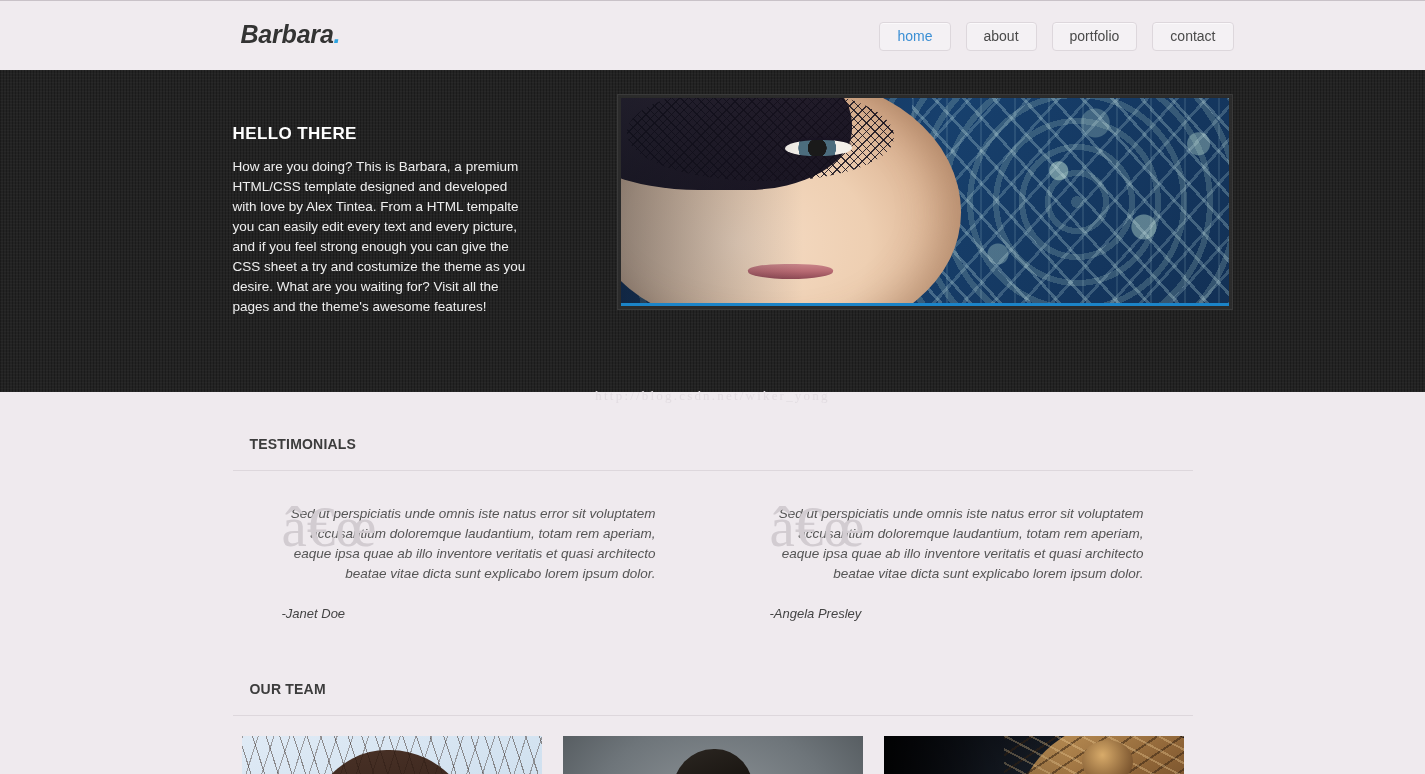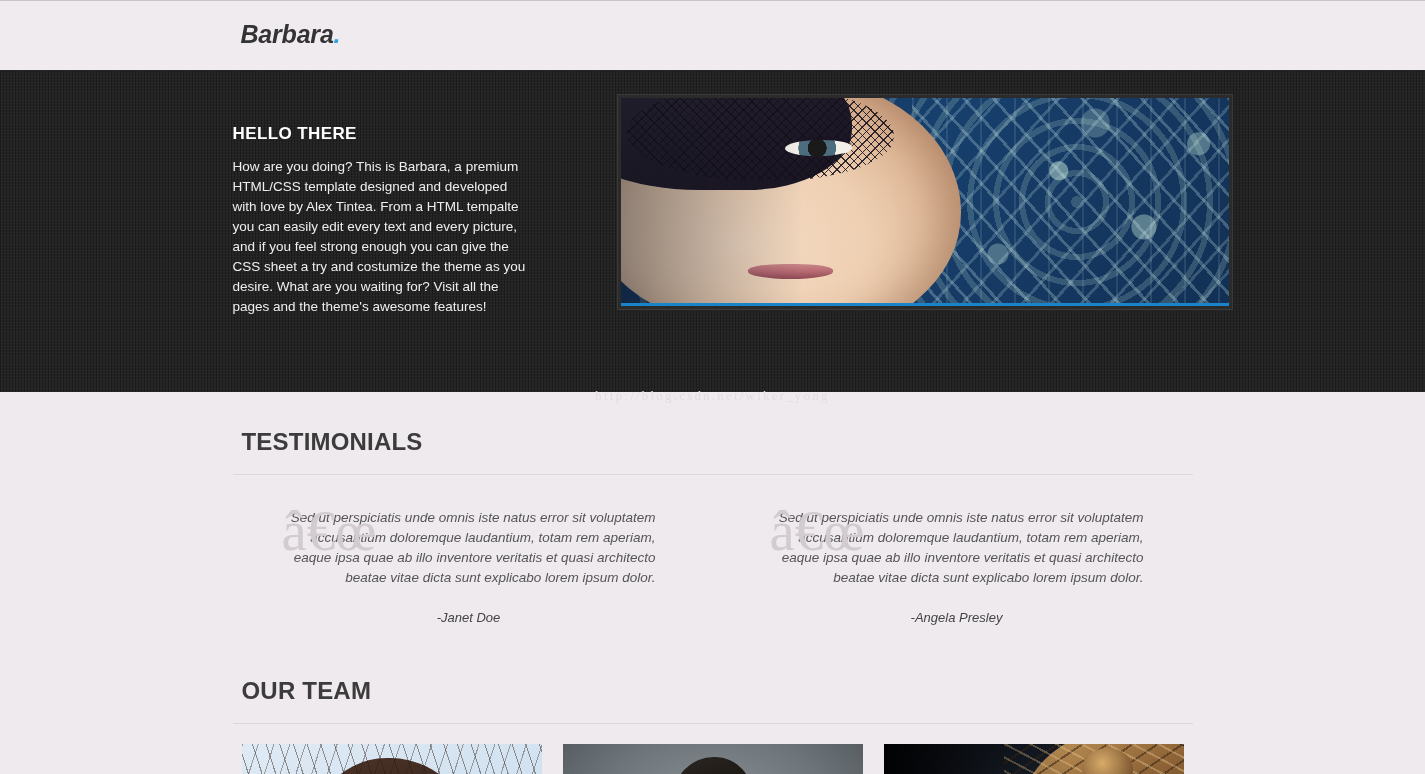--- a/index.html
+++ b/index.html
@@ -214,24 +214,24 @@
     pointer-events: none;
   }
 
   
   .content {
     width: 960px;
     margin: 0 auto;
     position: relative;
   }
   .section-title {
-    font-size: 24px;
+    font-size: 14px;
     font-weight: bold;
     color: #3c3c3c;
-    margin: 0;
+    margin: 8px;
     padding: 36px 0 0 9px;
     letter-spacing: 0.2px;
   }
   .section-rule {
     border: 0;
     border-top: 1px solid #ddd7dc;
     margin: 18px 0 0 0;
   }
 
   
@@ -262,21 +262,21 @@
     line-height: 20px;
     font-style: italic;
     color: #555555;
     text-align: right;
   }
   .quote-author {
     margin: 22px 0 0 0;
     font-size: 13px;
     font-style: italic;
     color: #444444;
-    text-align: center;
+    text-align: left;
   }
 
   
   .team-row {
     display: flex;
     gap: 21px;
     padding: 20px 9px 0 9px;
   }
   .team-card {
     width: 300px;
@@ -337,20 +337,26 @@
     background: linear-gradient(90deg, rgba(0,0,0,0.85) 0%, rgba(0,0,0,0.25) 34%, rgba(0,0,0,0) 62%);
   }
 </style>
 </head>
 <body>
 
 <header class="site-header">
   <div class="header-inner">
     <div class="logo"><span>Barbara</span><span class="logo-dot">.</span></div>
 
+    <nav class="main-nav">
+      <a class="nav-btn is-active" href="#">home</a>
+      <a class="nav-btn" href="#">about</a>
+      <a class="nav-btn" href="#">portfolio</a>
+      <a class="nav-btn" href="#">contact</a>
+    </nav>
   </div>
 </header>
 
 <section class="hero">
   <div class="hero-inner">
 
     <div class="hero-text">
       <h1 class="hero-title">HELLO THERE</h1>
       <p class="hero-body">How are you doing? This is Barbara, a premium HTML/CSS template designed and developed with love by Alex Tintea. From a HTML tempalte you can easily edit every text and every picture, and if you feel strong enough you can give the CSS sheet a try and costumize the theme as you desire. What are you waiting for? Visit all the pages and the theme's awesome features!</p>
     </div>

